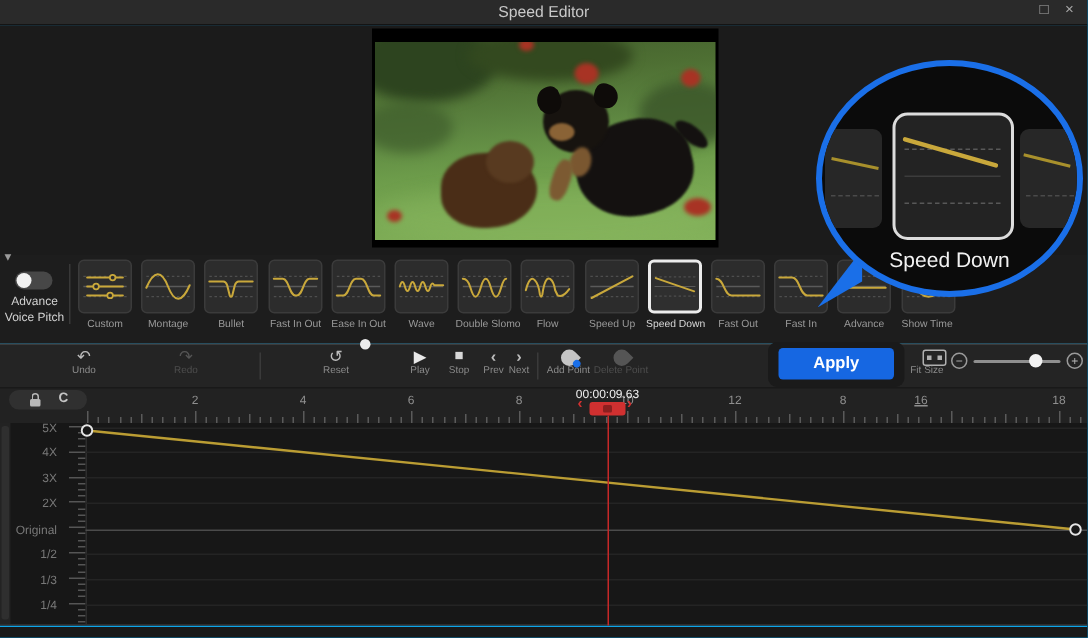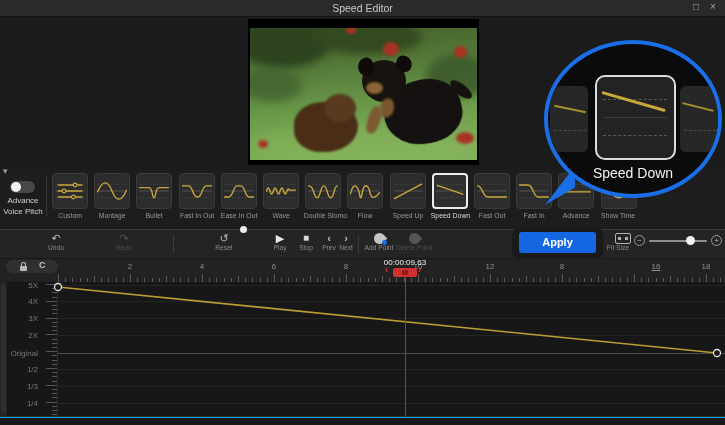--- a/index.html
+++ b/index.html
@@ -362,21 +362,21 @@
       <div class="c-icon">C</div>
     </div>
     <div id="ruler-nums">
         <div class="rnum" style="left: 120px;">2</div>
         <div class="rnum" style="left: 192px;">4</div>
         <div class="rnum" style="left: 264px;">6</div>
         <div class="rnum" style="left: 336px;">8</div>
         <div class="rnum" style="left: 408px;">10</div>
         <div class="rnum" style="left: 480px;">12</div>
         <div class="rnum" style="left: 552px;">8</div>
-        <div class="rnum" style="left: 646px; text-decoration: underline;">16</div>
+        <div class="rnum" style="left: 604px; text-decoration: underline;">16</div>
         <div class="rnum" style="left: 696px;">18</div>
       </div>
     <div id="ruler-ticks">
         <div class="rtick" style="left: 58px; top: 15px; height: 8px;"></div>
         <div class="rtick" style="left: 65.2px; top: 19px; height: 4px;"></div>
         <div class="rtick" style="left: 72.4px; top: 19px; height: 4px;"></div>
         <div class="rtick" style="left: 79.6px; top: 19px; height: 4px;"></div>
         <div class="rtick" style="left: 86.8px; top: 19px; height: 4px;"></div>
         <div class="rtick" style="left: 94px; top: 17px; height: 6px;"></div>
         <div class="rtick" style="left: 101.2px; top: 19px; height: 4px;"></div>

